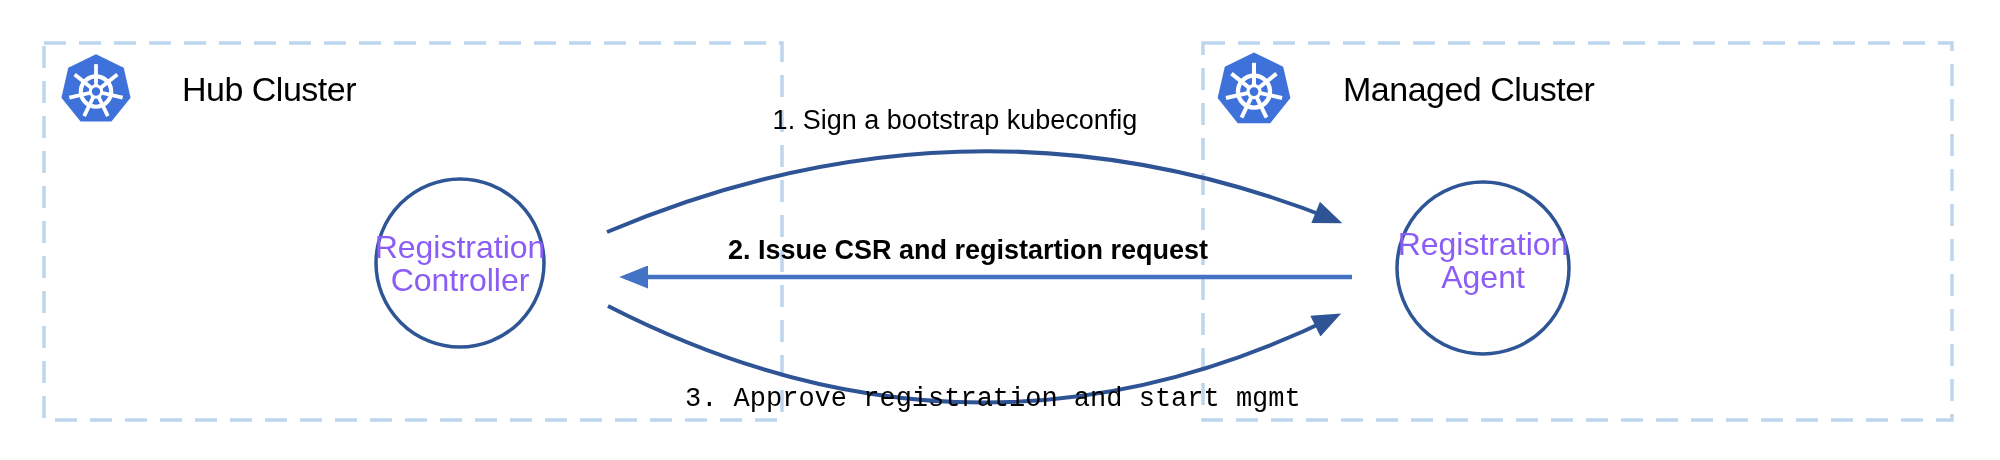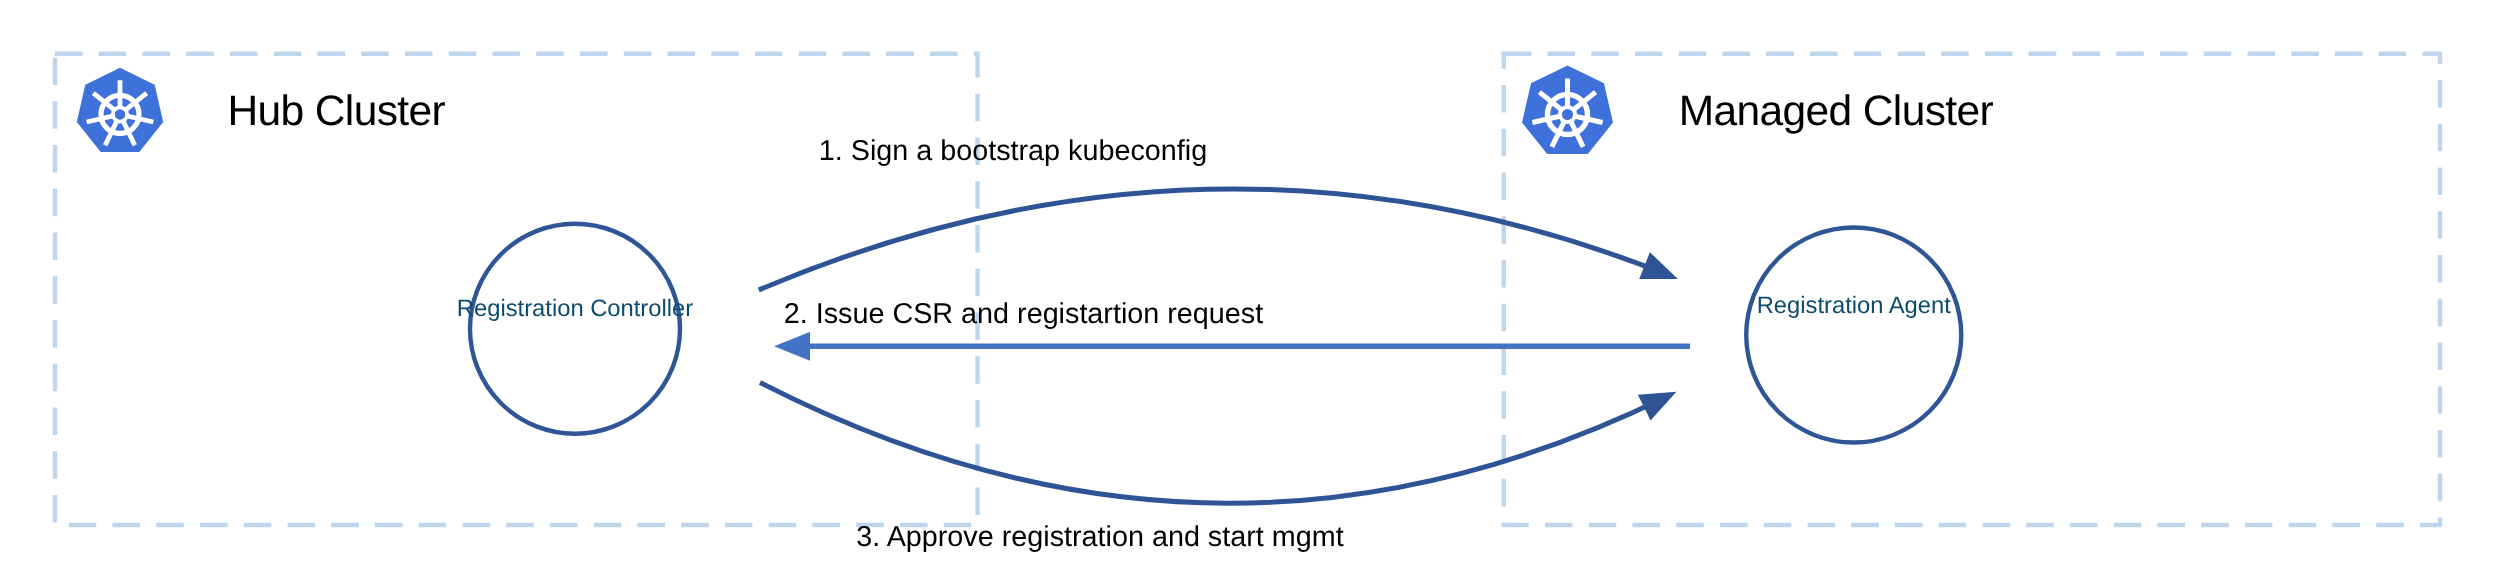--- a/index.html
+++ b/index.html
@@ -7,24 +7,24 @@
     width:2000px;height:460px;background:#ffffff;position:relative;overflow:hidden;
     font-family:"Liberation Sans",sans-serif;color:#000;
   }
   .abs{position:absolute;}
   .cluster-title{
     font-size:34px;line-height:52px;color:#000;white-space:nowrap;
     letter-spacing:-0.5px;
     margin-top:11px;
   }
   .node-label{
-    font-size:19px;line-height:33px;text-align:center;color:#0c4a6e;
+    font-size:32px;line-height:33px;text-align:center;color:#8b5cf6;
   }
   .arrow-label{
-    font-size:23px;line-height:30px;text-align:left;color:#000;white-space:nowrap;
+    font-size:27px;line-height:30px;text-align:center;color:#000;white-space:nowrap;
   }
   svg{display:block;}
   #diagram-svg{position:absolute;left:0;top:0;}
   .k8s-logo{position:absolute;}
 </style>
 </head>
 <body>
 
 <svg id="diagram-svg" width="2000" height="460" viewBox="0 0 2000 460">
   <defs>
@@ -77,14 +77,14 @@
   <circle cx="50" cy="52" r="7.5" fill="#3E71D9" stroke="#FFFFFF" stroke-width="4"></circle>
 </svg>
 
 <div class="cluster-title abs" style="left:182px;top:52px;">Hub Cluster</div>
 <div class="cluster-title abs" style="left:1343px;top:52px;">Managed Cluster</div>
 
 <div class="node-label abs" style="left:350px;top:231px;width:220px;">Registration Controller</div>
 <div class="node-label abs" style="left:1373px;top:228px;width:220px;">Registration Agent</div>
 
 <div class="arrow-label abs" style="left:655px;top:105px;width:600px;">1. Sign a bootstrap kubeconfig</div>
-<div class="arrow-label abs" style="left:627px;top:235px;width:600px;">2. Issue CSR and registartion request</div>
-<div class="arrow-label abs" style="left:685px;top:414px;width:600px;">3. Approve registration and start mgmt</div>
+<div class="arrow-label abs" style="left:668px;top:235px;width:600px;font-weight:bold;">2. Issue CSR and registartion request</div>
+<div class="arrow-label abs" style="left:685px;top:384px;width:600px;font-family:Liberation Mono, monospace;">3. Approve registration and start mgmt</div>
 
 </body></html>

